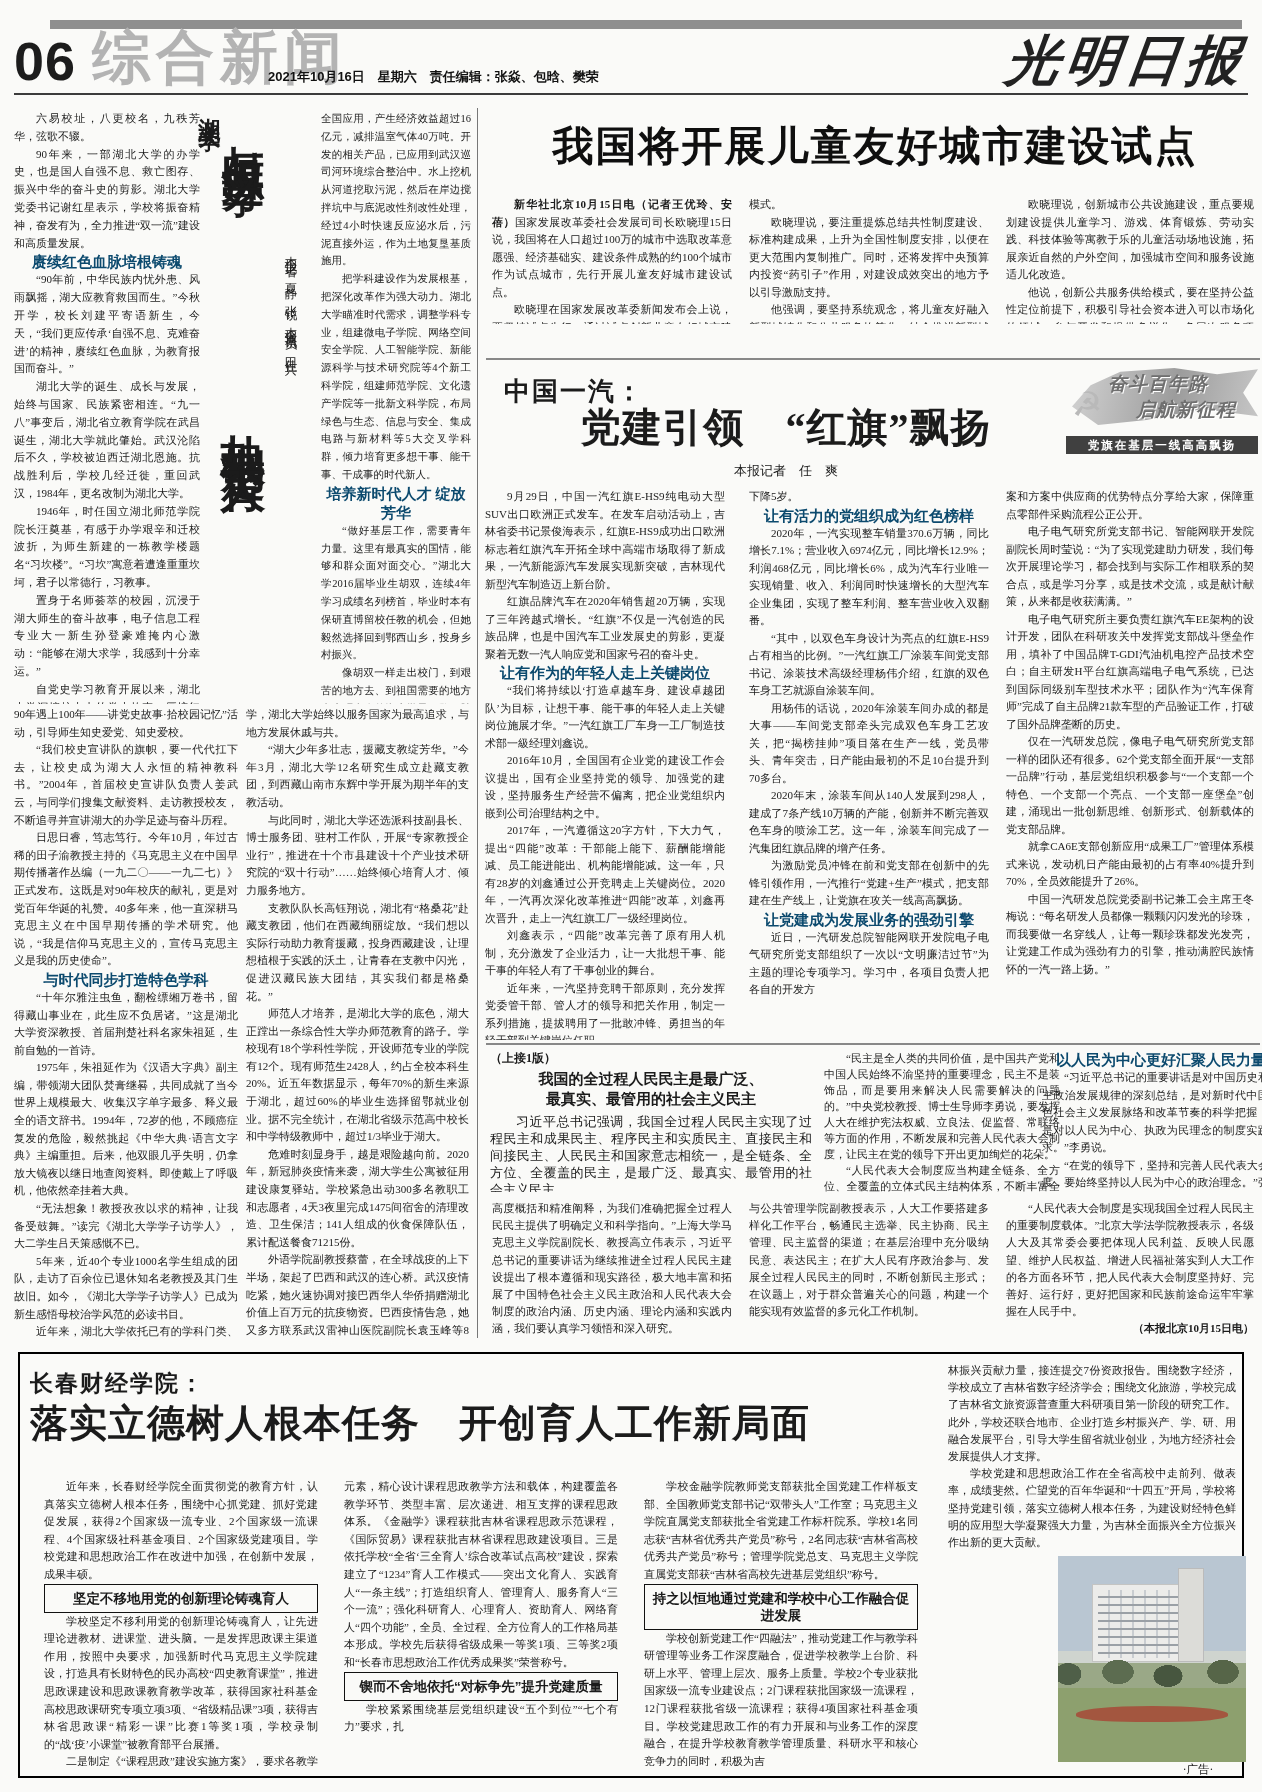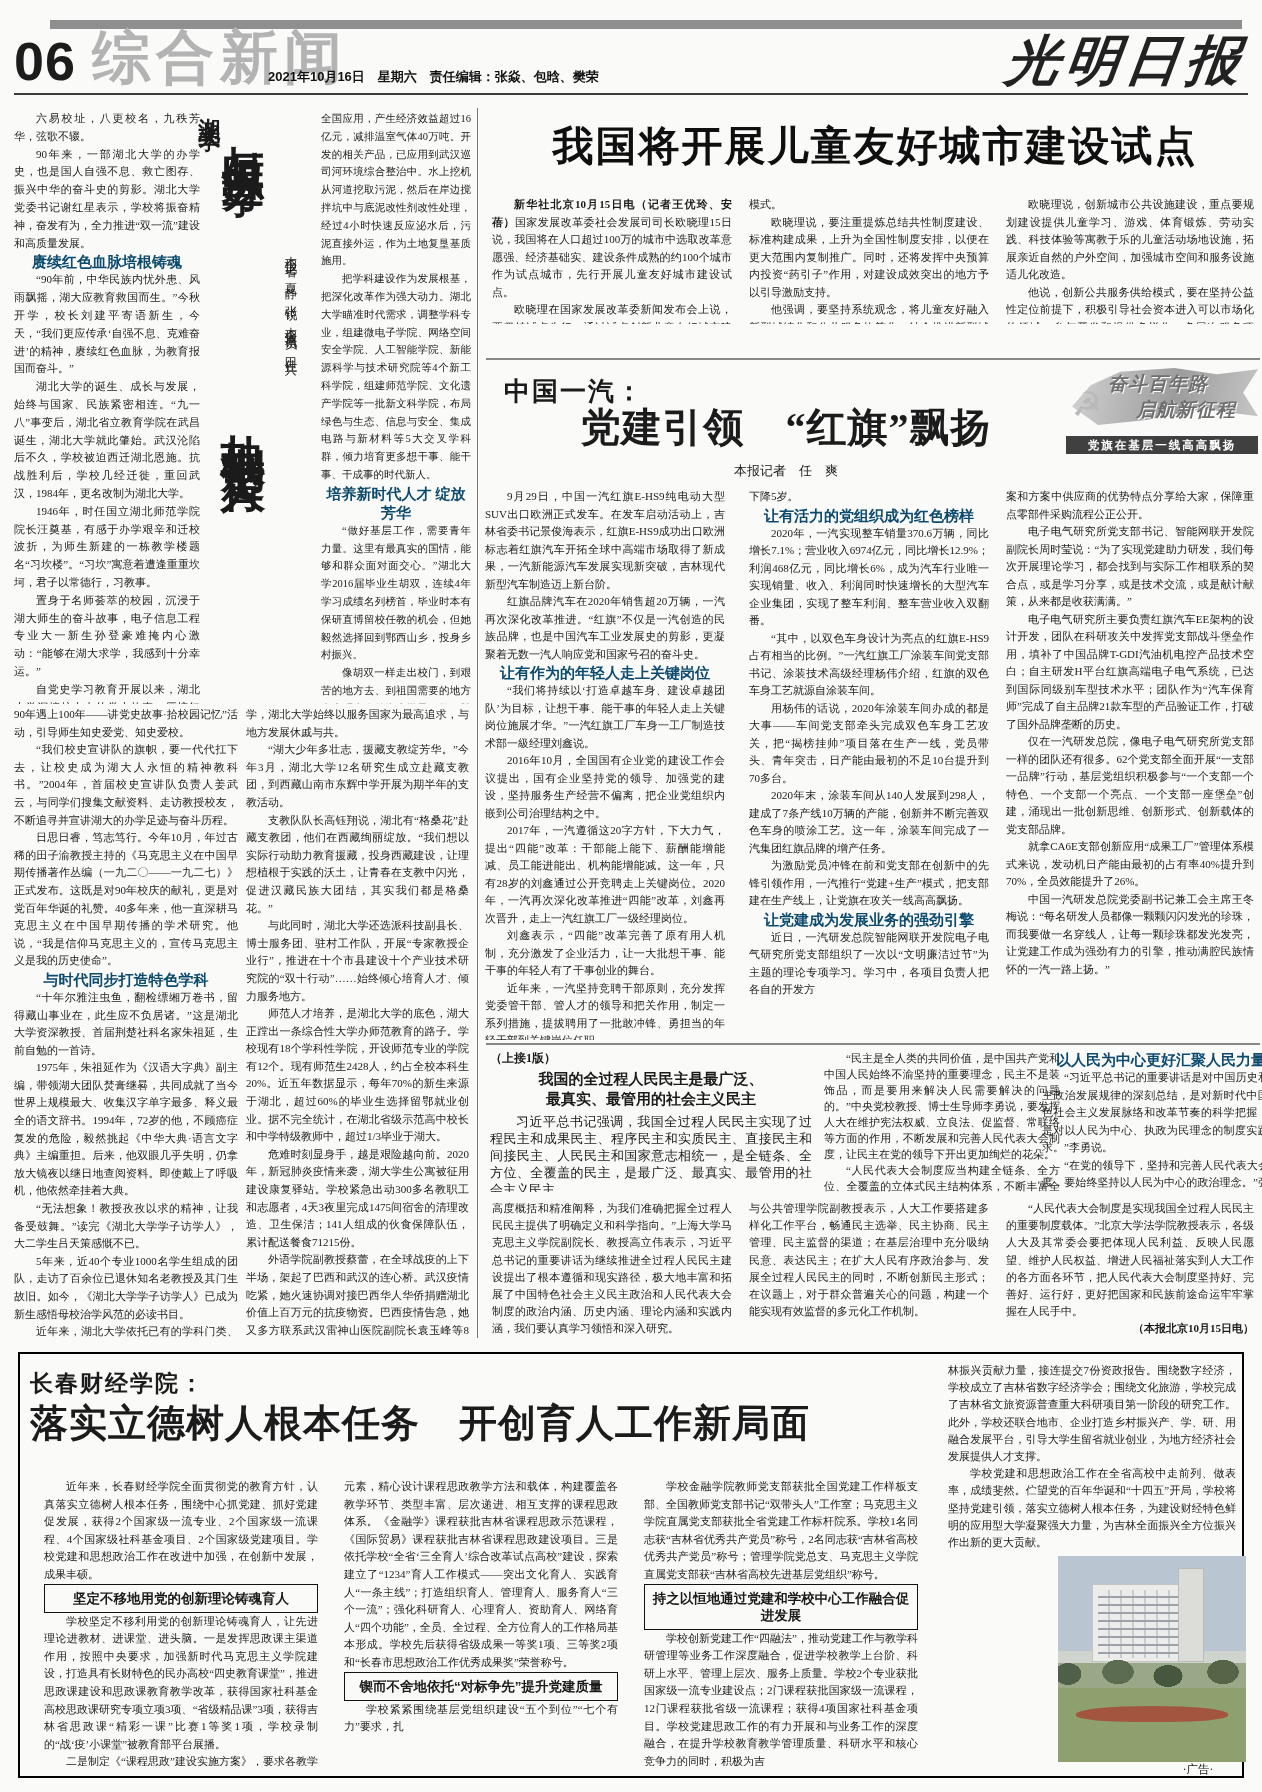--- a/index.html
+++ b/index.html
@@ -142,22 +142,22 @@
         <p class="t-h">与时代同步打造特色学科</p>
         <p class="t-p">“十年尔雅注虫鱼，翻检缥缃万卷书，留得藏山事业在，此生应不负居诸。”这是湖北大学资深教授、首届荆楚社科名家朱祖延，生前自勉的一首诗。</p>
         <p class="t-p">1975年，朱祖延作为《汉语大字典》副主编，带领湖大团队焚膏继晷，共同成就了当今世界上规模最大、收集汉字单字最多、释义最全的语文辞书。1994年，72岁的他，不顾癌症复发的危险，毅然挑起《中华大典·语言文字典》主编重担。后来，他双眼几乎失明，仍拿放大镜夜以继日地查阅资料。即使戴上了呼吸机，他依然牵挂着大典。</p>
         <p class="t-p">“无法想象！教授孜孜以求的精神，让我备受鼓舞。”读完《湖北大学学子访学人》，大二学生吕天策感慨不已。</p>
         <p class="t-p">5年来，近40个专业1000名学生组成的团队，走访了百余位已退休知名老教授及其门生故旧。如今，《湖北大学学子访学人》已成为新生感悟母校治学风范的必读书目。</p>
         <p class="t-p">近年来，湖北大学依托已有的学科门类、科研实力、优势特色，勇于变革。“玩泥巴，我们是认真的，更是专业的。”资源环境学院教授朱书景团队一直深耕于黑臭水体治理、“三废”协同治理及高值化技术装备开发等领域，相关成果在</p>
       </div>
     <div class="col hb-c2b">
         <p class="t-c">学，湖北大学始终以服务国家为最高追求，与地方发展休戚与共。</p>
         <p class="t-p">“湖大少年多壮志，援藏支教绽芳华。”今年3月，湖北大学12名研究生成立赴藏支教团，到西藏山南市东辉中学开展为期半年的支教活动。</p>
+        <p class="t-p">与此同时，湖北大学还选派科技副县长、博士服务团、驻村工作队，开展“专家教授企业行”，推进在十个市县建设十个产业技术研究院的“双十行动”……始终倾心培育人才、倾力服务地方。</p>
         <p class="t-p">支教队队长高钰翔说，湖北有“格桑花”赴藏支教团，他们在西藏绚丽绽放。“我们想以实际行动助力教育援藏，投身西藏建设，让理想植根于实践的沃土，让青春在支教中闪光，促进汉藏民族大团结，其实我们都是格桑花。”</p>
-        <p class="t-p">与此同时，湖北大学还选派科技副县长、博士服务团、驻村工作队，开展“专家教授企业行”，推进在十个市县建设十个产业技术研究院的“双十行动”……始终倾心培育人才、倾力服务地方。</p>
         <p class="t-p">师范人才培养，是湖北大学的底色，湖大正蹚出一条综合性大学办师范教育的路子。学校现有18个学科性学院，开设师范专业的学院有12个。现有师范生2428人，约占全校本科生20%。近五年数据显示，每年70%的新生来源于湖北，超过60%的毕业生选择留鄂就业创业。据不完全统计，在湖北省级示范高中校长和中学特级教师中，超过1/3毕业于湖大。</p>
         <p class="t-p">危难时刻显身手，越是艰险越向前。2020年，新冠肺炎疫情来袭，湖大学生公寓被征用建设康复驿站。学校紧急出动300多名教职工和志愿者，4天3夜里完成1475间宿舍的清理改造、卫生保洁；141人组成的伙食保障队伍，累计配送餐食71215份。</p>
         <p class="t-p">外语学院副教授蔡蕾，在全球战疫的上下半场，架起了巴西和武汉的连心桥。武汉疫情吃紧，她火速协调对接巴西华人华侨捐赠湖北价值上百万元的抗疫物资。巴西疫情告急，她又多方联系武汉雷神山医院副院长袁玉峰等8位一线专家分享战疫经验。</p>
       </div>
   </section>
 
   <div class="vdiv"></div>
 
   <section>
     <div class="cc-head">我国将开展儿童友好城市建设试点</div>
@@ -184,21 +184,21 @@
     <div class="faw-byline">本报记者　任　爽</div>
     <div class="logo">
       <div class="flagshape"></div>
       <div class="hs">☭</div>
       <div class="l1">奋斗百年路</div>
       <div class="l2">启航新征程</div>
       <div class="bar">党旗在基层一线高高飘扬</div>
     </div>
     <div class="col faw-c1">
         <p class="t-p">9月29日，中国一汽红旗E-HS9纯电动大型SUV出口欧洲正式发车。在发车启动活动上，吉林省委书记景俊海表示，红旗E-HS9成功出口欧洲标志着红旗汽车开拓全球中高端市场取得了新成果，一汽新能源汽车发展实现新突破，吉林现代新型汽车制造迈上新台阶。</p>
-        <p class="t-p">红旗品牌汽车在2020年销售超20万辆，一汽再次深化改革推进。“红旗”不仅是一汽创造的民族品牌，也是中国汽车工业发展史的剪影，更凝聚着无数一汽人响应党和国家号召的奋斗史。</p>
+        <p class="t-p">红旗品牌汽车在2020年销售超20万辆，实现了三年跨越式增长。“红旗”不仅是一汽创造的民族品牌，也是中国汽车工业发展史的剪影，更凝聚着无数一汽人响应党和国家号召的奋斗史。</p>
         <p class="t-h">让有作为的年轻人走上关键岗位</p>
         <p class="t-p">“我们将持续以‘打造卓越车身、建设卓越团队’为目标，让想干事、能干事的年轻人走上关键岗位施展才华。”一汽红旗工厂车身一工厂制造技术部一級经理刘鑫说。</p>
         <p class="t-p">2016年10月，全国国有企业党的建设工作会议提出，国有企业坚持党的领导、加强党的建设，坚持服务生产经营不偏离，把企业党组织内嵌到公司治理结构之中。</p>
         <p class="t-p">2017年，一汽遵循这20字方针，下大力气，提出“四能”改革：干部能上能下、薪酬能增能减、员工能进能出、机构能增能减。这一年，只有28岁的刘鑫通过公开竞聘走上关键岗位。2020年，一汽再次深化改革推进“四能”改革，刘鑫再次晋升，走上一汽红旗工厂一级经理岗位。</p>
         <p class="t-p">刘鑫表示，“四能”改革完善了原有用人机制，充分激发了企业活力，让一大批想干事、能干事的年轻人有了干事创业的舞台。</p>
         <p class="t-p">近年来，一汽坚持竞聘干部原则，充分发挥党委管干部、管人才的领导和把关作用，制定一系列措施，提拔聘用了一批敢冲锋、勇担当的年轻干部到关键岗位任职。</p>
       </div>
     <div class="col faw-c2">
         <p class="t-c">下降5岁。</p>
         <p class="t-h">让有活力的党组织成为红色榜样</p>

